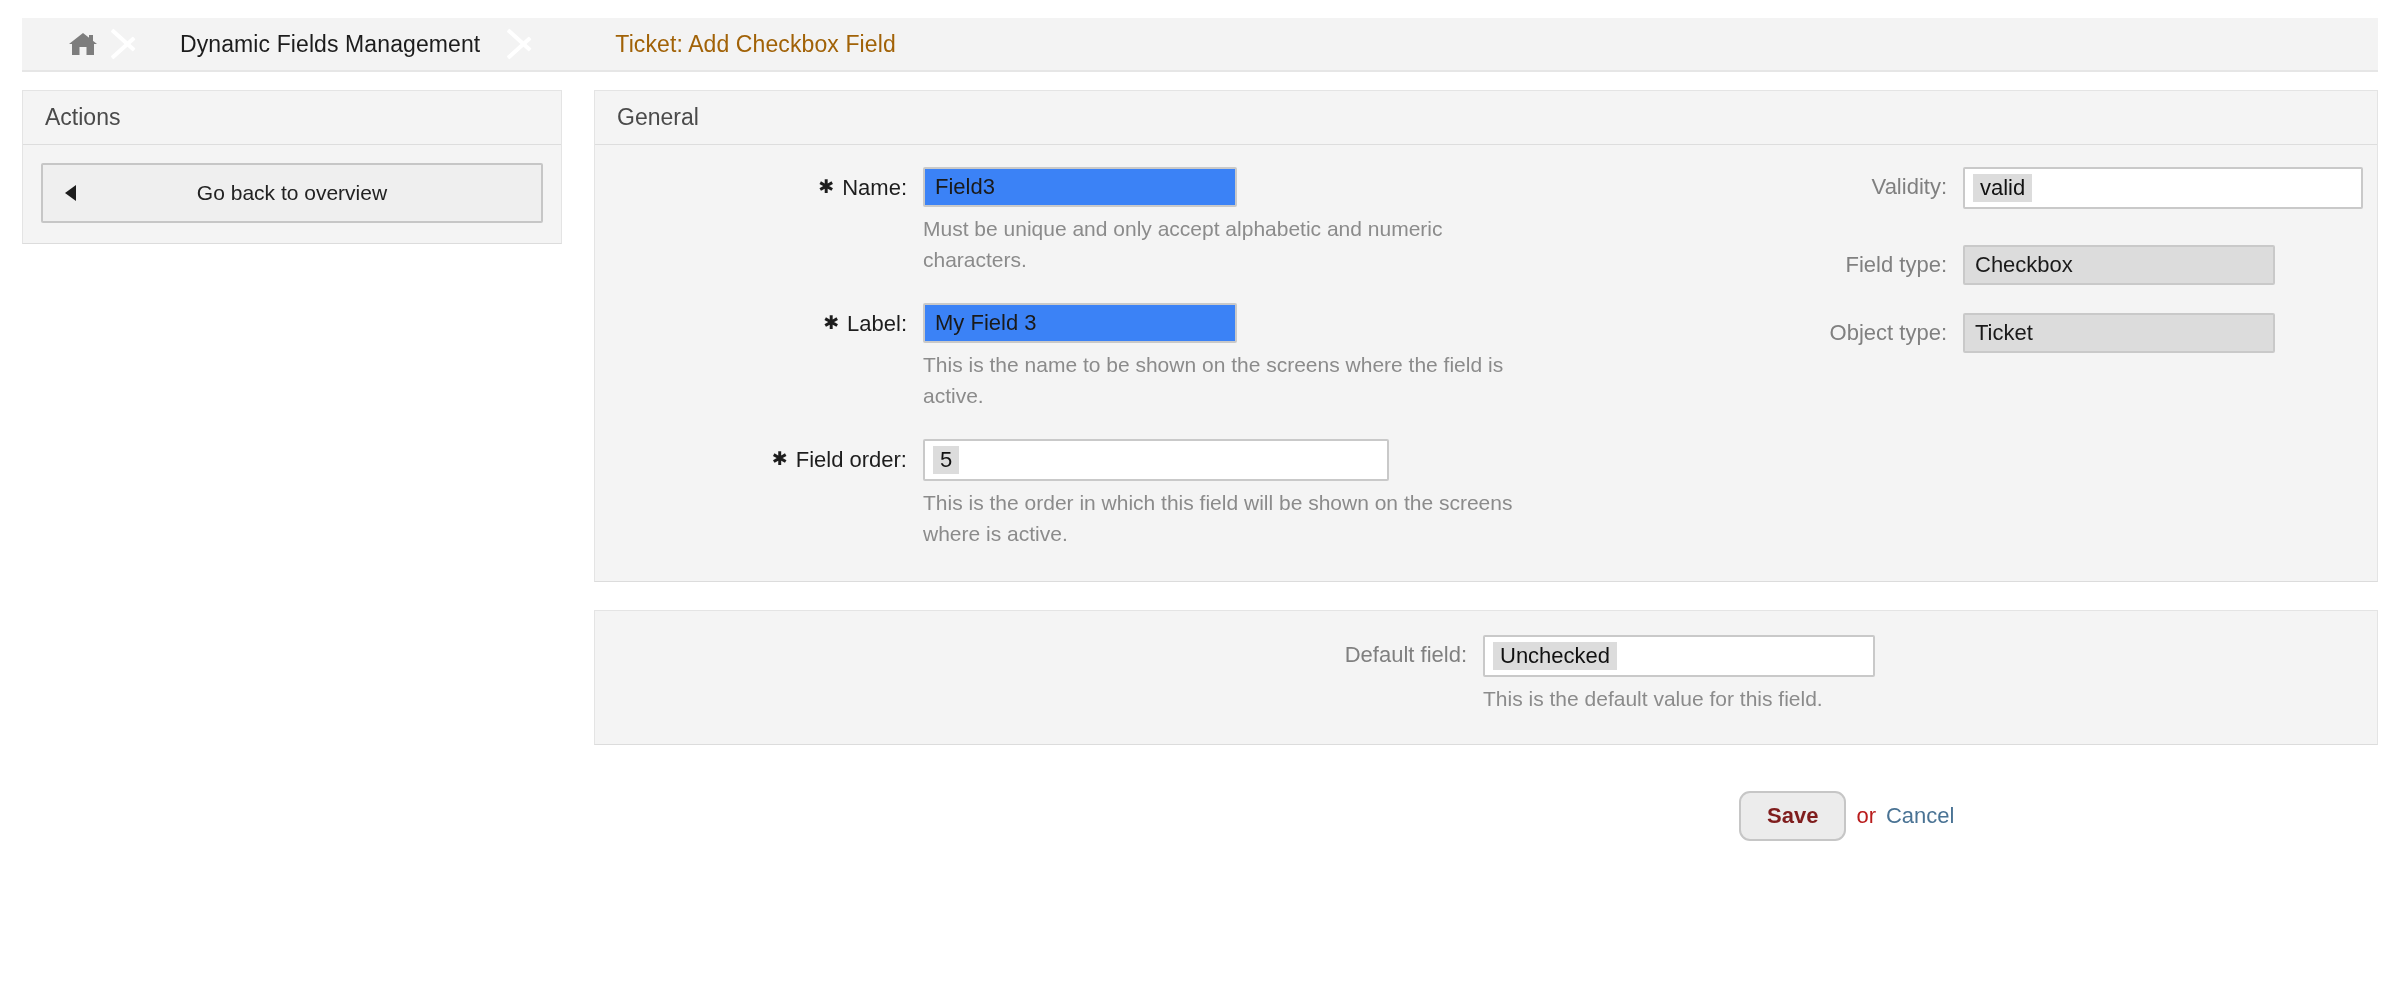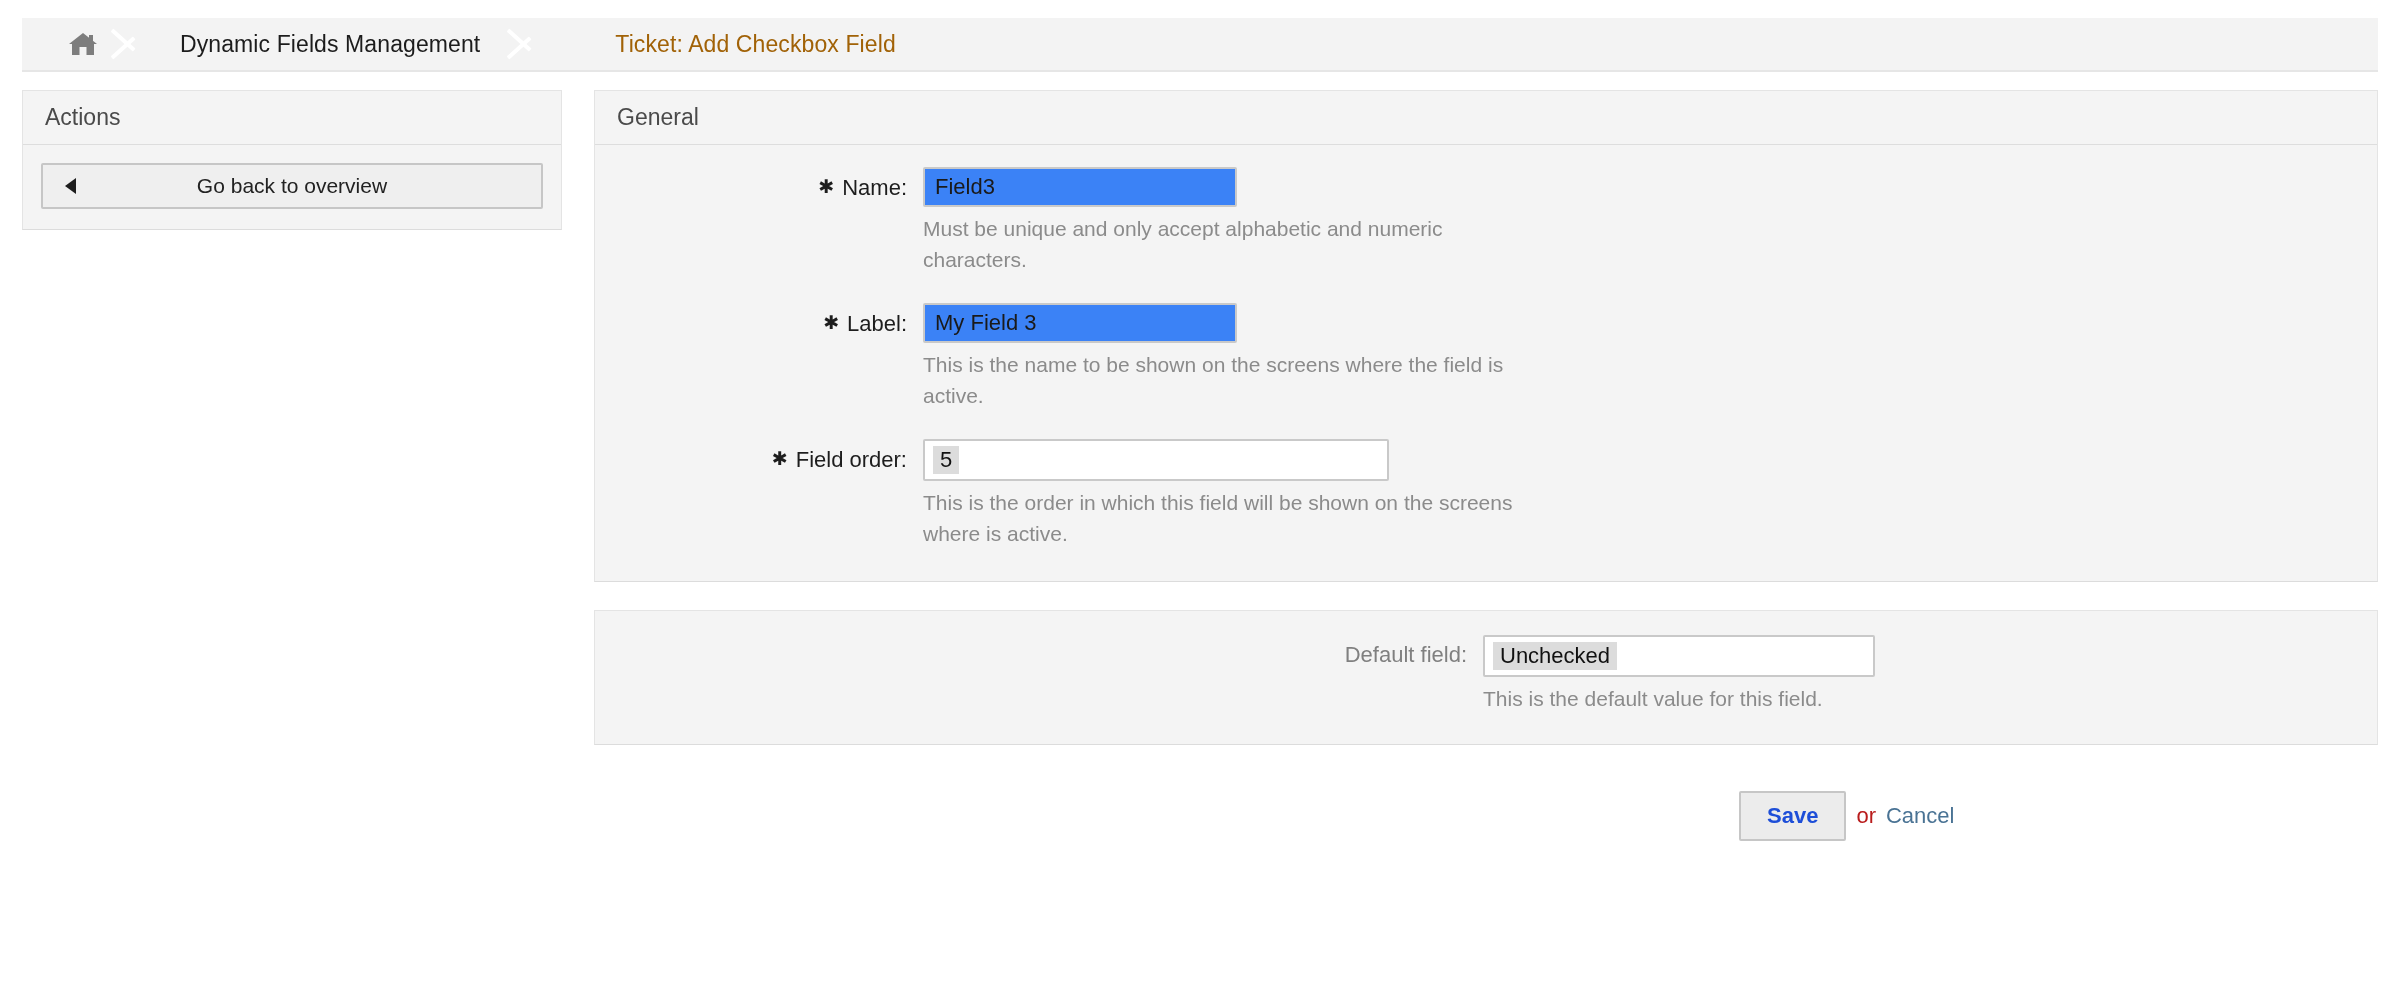--- a/index.html
+++ b/index.html
@@ -115,21 +115,21 @@
     padding: 22px 22px 26px 22px;
     background: #f4f4f4;
   }
 
   
   .action-btn {
     display: flex;
     align-items: center;
     justify-content: center;
     position: relative;
-    height: 46px;
+    height: 60px;
     background: #efefef;
     border: 2px solid #c6c6c6;
     border-radius: 2px;
     font-size: 21px;
     color: #222222;
     box-sizing: border-box;
     cursor: pointer;
   }
   .action-btn .back-arrow {
     position: absolute;
@@ -261,24 +261,24 @@
   .footer {
     display: flex;
     align-items: center;
     justify-content: flex-start;
     padding: 46px 0 0 0;
     margin-left: 1145px;
   }
   .save-btn {
     background: #ececec;
     border: 2px solid #c6c6c6;
-    border-radius: 2px;
+    border-radius: 11px;
     font-size: 22px;
     font-weight: bold;
-    color: #1d4ed8;
+    color: #7f1d1d;
     padding: 10px 26px;
     font-family: "Liberation Sans", sans-serif;
     cursor: pointer;
   }
   .or-text {
     font-size: 22px;
     color: #b91c1c;
     margin: 0 10px;
   }
   .cancel-link {
@@ -368,20 +368,50 @@
               <div class="field-ctl">
                 <div class="select-box w-order">
                   <span class="sel-val">5</span>
                 </div>
                 <p class="help-text">This is the order in which this field will be shown on the screens where is active.</p>
               </div>
             </div>
 
           </div>
 
+          <div class="col-right">
+
+            <div class="field-row">
+              <div class="field-label">Validity:</div>
+              <div class="field-ctl">
+                <div class="select-box w-validity">
+                  <span class="sel-val">valid</span>
+                </div>
+              </div>
+            </div>
+
+            <div class="spacer-lg"></div>
+
+            <div class="field-row">
+              <div class="field-label">Field type:</div>
+              <div class="field-ctl">
+                <input class="disabled-input" type="text" disabled="" value="Checkbox" style="">
+              </div>
+            </div>
+
+            <div class="spacer-md"></div>
+
+            <div class="field-row">
+              <div class="field-label">Object type:</div>
+              <div class="field-ctl">
+                <input class="disabled-input" type="text" disabled="" value="Ticket" style="">
+              </div>
+            </div>
+
+          </div>
         </div>
       </div>
     </div>
 
     <div style="height:28px;"></div>
 
     <div class="widget">
       <div class="widget-body" style="padding:24px 22px 30px 22px;">
         <div class="center-row">
           <div class="field-label">Default field:</div>

